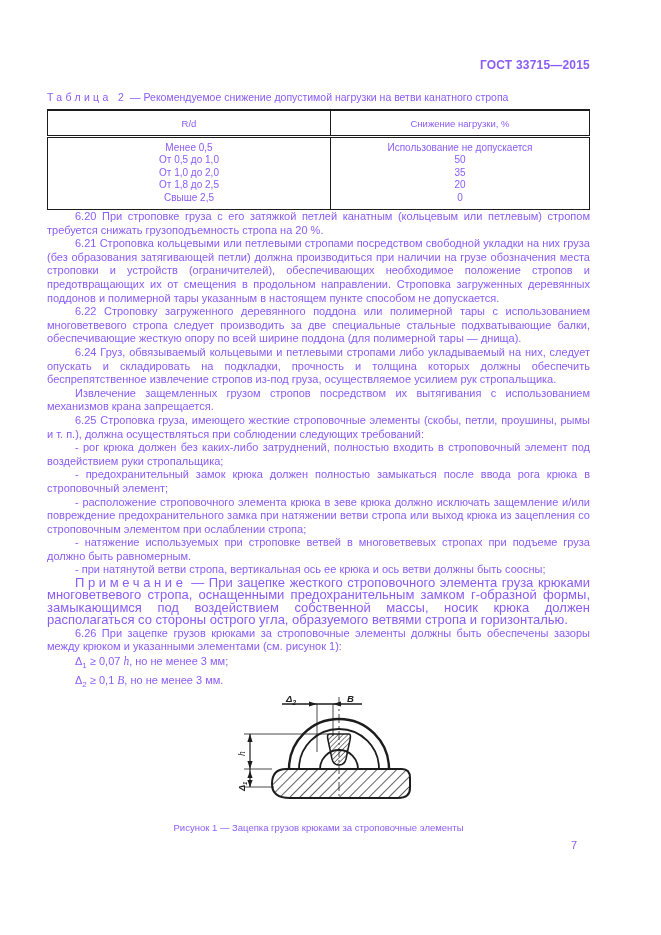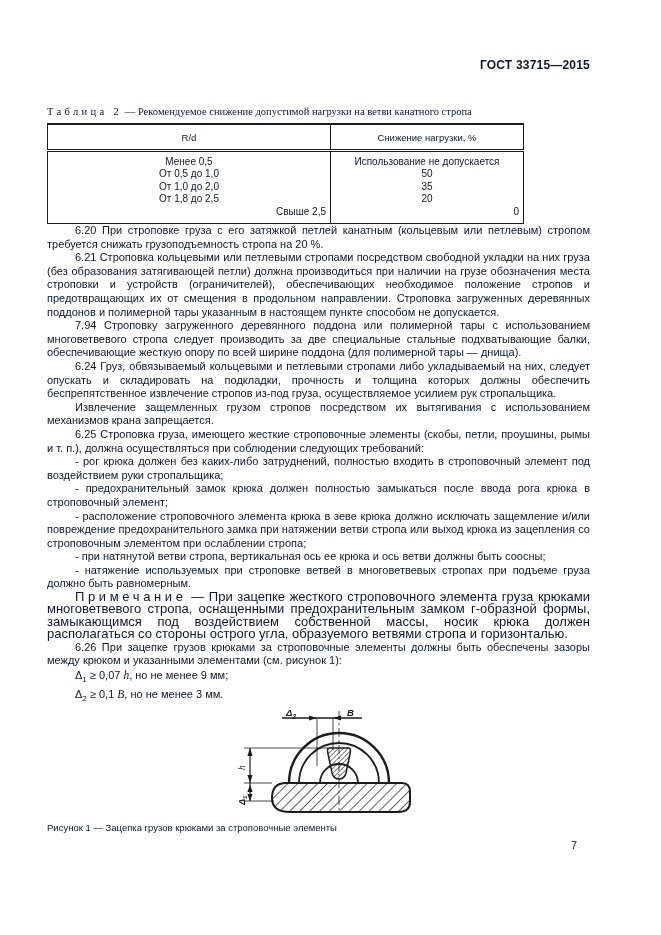--- a/index.html
+++ b/index.html
@@ -1,56 +1,56 @@
 <!DOCTYPE html>
 <html><head>
 <meta charset="utf-8">
 <style>
   html,body { margin:0; padding:0; background:#888; }
   .page {
     position:relative; width:661px; height:935px; margin:0 auto;
-    background:#ffffff; color:#0f172a;
+    background:#ffffff; color:#8b5cf6;
     font-family:"Liberation Sans", sans-serif;
     overflow:hidden;
   }
   .content { position:absolute; left:47px; top:58px; width:543px; }
 
   .doc-number { text-align:right; font-size:12px; font-weight:bold; letter-spacing:0.2px; }
 
-  .tbl-caption { margin-top:34px; margin-bottom:6px; font-size:10.5px;font-family:Liberation Serif, serif; }
+  .tbl-caption { margin-top:19px; margin-bottom:6px; font-size:10.5px; }
   .tbl-caption .lbl { letter-spacing:0.32em; }
 
   table.t2 {
-    border-collapse:collapse; width:477px; table-layout:fixed;
+    border-collapse:collapse; width:543px; table-layout:fixed;
     border-top:2px solid #1c1c1c; border-bottom:1.5px solid #1c1c1c;
     border-left:1px solid #1c1c1c; border-right:1px solid #1c1c1c;border-radius:26px;
   }
   table.t2 col.c1 { width:283px; }
   table.t2 th {
     font-weight:normal; font-size:9.5px; padding:7px 4px 6px 4px;
     border-bottom:3px double #1c1c1c; text-align:center;
   }
   table.t2 th:first-child, table.t2 td:first-child { border-right:1px solid #1c1c1c; }
   table.t2 td { font-size:10px; text-align:center; line-height:12.4px; padding:0 4px; }
   table.t2 tr.first td { padding-top:4px; }
-  table.t2 tr.last td { padding-bottom:5px;text-align:right; }
+  table.t2 tr.last td { padding-bottom:5px; }
 
   .bodytext { font-size:11px; line-height:13.6px; text-align:justify; }
   .bodytext p { margin:0; text-indent:28px; }
 
   .note { margin:5px 0 3px 0; font-size:13px; line-height:12.4px; text-align:justify; text-indent:28px; }
   .note .lbl { letter-spacing:0.28em; }
 
   .formula { font-size:11px; line-height:15px; padding-left:28px; }
   .formula sub { font-size:8px; }
   .formula i { font-family:"Liberation Serif", serif; font-size:11.5px; }
 
   .figure-wrap { margin-top:2px; text-align:center; }
   .figure-wrap svg { display:inline-block; margin-left:30px; }
-  .fig-caption { margin-top:2px; font-size:9.5px; text-align:left; }
+  .fig-caption { margin-top:16px; font-size:9.5px; text-align:center; }
 
   .page-number { position:absolute; left:571px; top:839px; font-size:11px; }
 </style>
 </head>
 <body>
 
 <div class="page">
   <div class="content">
 
     <div class="doc-number">ГОСТ 33715—2015</div>
@@ -91,38 +91,38 @@
         <tr class="last">
           <td>Свыше 2,5</td>
           <td>0</td>
         </tr>
       </tbody>
     </table>
 
     <div class="bodytext">
       <p>6.20 При строповке груза с его затяжкой петлей канатным (кольцевым или петлевым) стропом требуется снижать грузоподъемность стропа на 20 %.</p>
       <p>6.21 Строповка кольцевыми или петлевыми стропами посредством свободной укладки на них груза (без образования затягивающей петли) должна производиться при наличии на грузе обозначения места строповки и устройств (ограничителей), обеспечивающих необходимое положение стропов и предотвращающих их от смещения в продольном направлении. Строповка загруженных деревянных поддонов и полимерной тары указанным в настоящем пункте способом не допускается.</p>
-      <p>7.94 Строповку загруженного деревянного поддона или полимерной тары с использованием многоветвевого стропа следует производить за две специальные стальные подхватывающие балки, обеспечивающие жесткую опору по всей ширине поддона (для полимерной тары — днища).</p>
+      <p>6.22 Строповку загруженного деревянного поддона или полимерной тары с использованием многоветвевого стропа следует производить за две специальные стальные подхватывающие балки, обеспечивающие жесткую опору по всей ширине поддона (для полимерной тары — днища).</p>
       <p>6.24 Груз, обвязываемый кольцевыми и петлевыми стропами либо укладываемый на них, следует опускать и складировать на подкладки, прочность и толщина которых должны обеспечить беспрепятственное извлечение стропов из-под груза, осуществляемое усилием рук стропальщика.</p>
       <p>Извлечение защемленных грузом стропов посредством их вытягивания с использованием механизмов крана запрещается.</p>
       <p>6.25 Строповка груза, имеющего жесткие строповочные элементы (скобы, петли, проушины, рымы и т. п.), должна осуществляться при соблюдении следующих требований:</p>
       <p>- рог крюка должен без каких-либо затруднений, полностью входить в строповочный элемент под воздействием руки стропальщика;</p>
       <p>- предохранительный замок крюка должен полностью замыкаться после ввода рога крюка в строповочный элемент;</p>
       <p>- расположение строповочного элемента крюка в зеве крюка должно исключать защемление и/или повреждение предохранительного замка при натяжении ветви стропа или выход крюка из зацепления со строповочным элементом при ослаблении стропа;</p>
+      <p>- натяжение используемых при строповке ветвей в многоветвевых стропах при подъеме груза должно быть равномерным.</p>
       <p>- при натянутой ветви стропа, вертикальная ось ее крюка и ось ветви должны быть соосны;</p>
-      <p>- натяжение используемых при строповке ветвей в многоветвевых стропах при подъеме груза должно быть равномерным.</p>
 
       <p class="note">
         <span class="lbl">Примечание</span>
         <span>— При зацепке жесткого строповочного элемента груза крюками многоветвевого стропа, оснащенными предохранительным замком г-образной формы, замыкающимся под воздействием собственной массы, носик крюка должен располагаться со стороны острого угла, образуемого ветвями стропа и горизонталью.</span>
       </p>
 
       <p>6.26 При зацепке грузов крюками за строповочные элементы должны быть обеспечены зазоры между крюком и указанными элементами (см. рисунок 1):</p>
 
-      <div class="formula"><span>Δ</span><sub>1</sub><span> ≥ 0,07 </span><i>h</i><span>, но не менее 9 мм;</span></div>
+      <div class="formula"><span>Δ</span><sub>1</sub><span> ≥ 0,07 </span><i>h</i><span>, но не менее 3 мм;</span></div>
       <div class="formula"><span>Δ</span><sub>2</sub><span> ≥ 0,1 </span><i>B</i><span>, но не менее 3 мм.</span></div>
     </div>
 
     <div class="figure-wrap">
       <svg width="200" height="108" viewBox="0 0 200 108">
         <defs>
           <pattern id="hatchBase" patternUnits="userSpaceOnUse" width="7" height="7" patternTransform="rotate(45)">
             <line x1="0" y1="0" x2="0" y2="7" stroke="#1c1c1c" stroke-width="1.4"></line>
           </pattern>
           <pattern id="hatchNose" patternUnits="userSpaceOnUse" width="3.4" height="3.4" patternTransform="rotate(45)">

